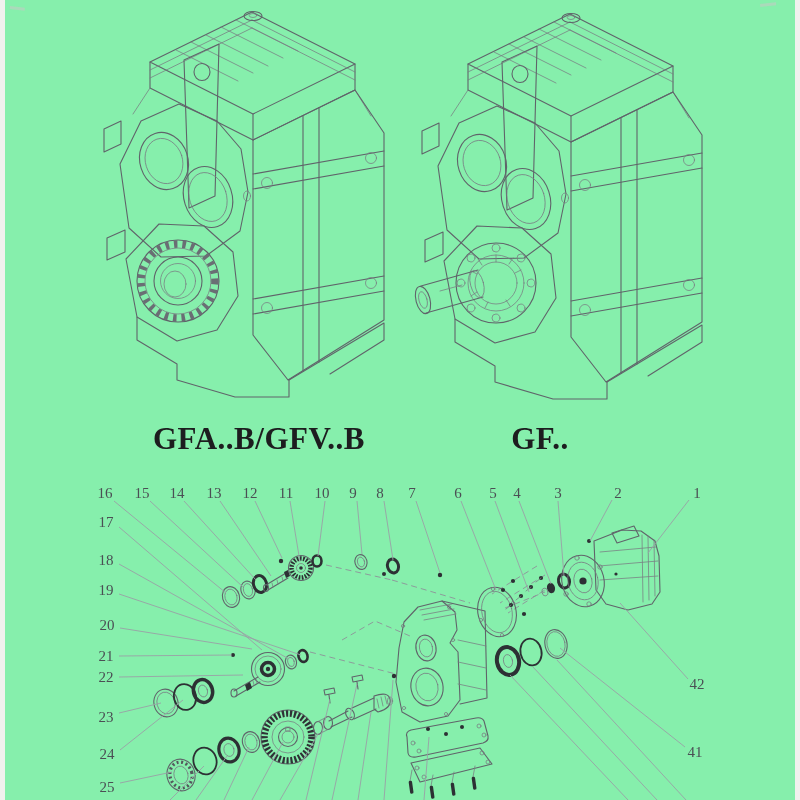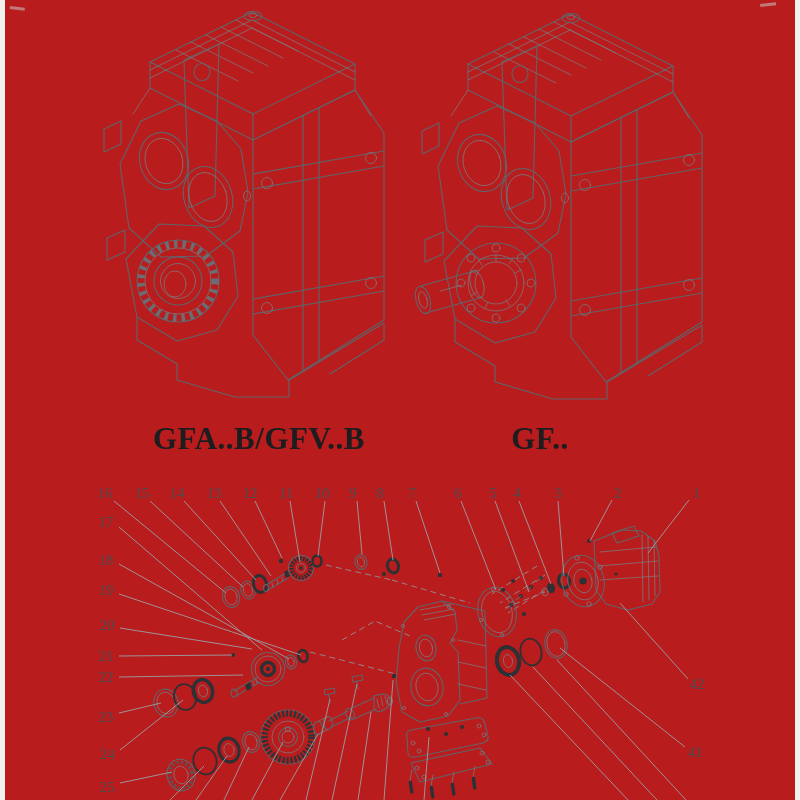--- a/index.html
+++ b/index.html
@@ -1,16 +1,16 @@
 <!DOCTYPE html>
 <html><head>
 <meta charset="utf-8">
 <style>
   html,body{margin:0;padding:0;background:#ffffff;}
-  .stage{position:relative;width:800px;height:800px;background:#b91c1c;overflow:hidden;
+  .stage{position:relative;width:800px;height:800px;background:#86efac;overflow:hidden;
          font-family:"Liberation Serif", serif;}
   svg{position:absolute;left:0;top:0;}
   
   .ln{fill:none;stroke:#60646a;stroke-width:1.1;stroke-linejoin:round;stroke-linecap:round;}
   .lt{fill:none;stroke:#787c82;stroke-width:0.75;stroke-linejoin:round;stroke-linecap:round;}
   .dkr{fill:none;stroke:#2d3034;stroke-linejoin:round;stroke-linecap:round;}
   .fd{fill:#2d3034;stroke:none;}
   .dsh{fill:none;stroke:#8d9298;stroke-width:0.9;stroke-dasharray:6 4;}
   .ldr{stroke:#9aa0a6;stroke-width:0.9;fill:none;}
   .callout-num{font-family:"Liberation Serif",serif;font-size:15px;fill:#4b4f54;}

